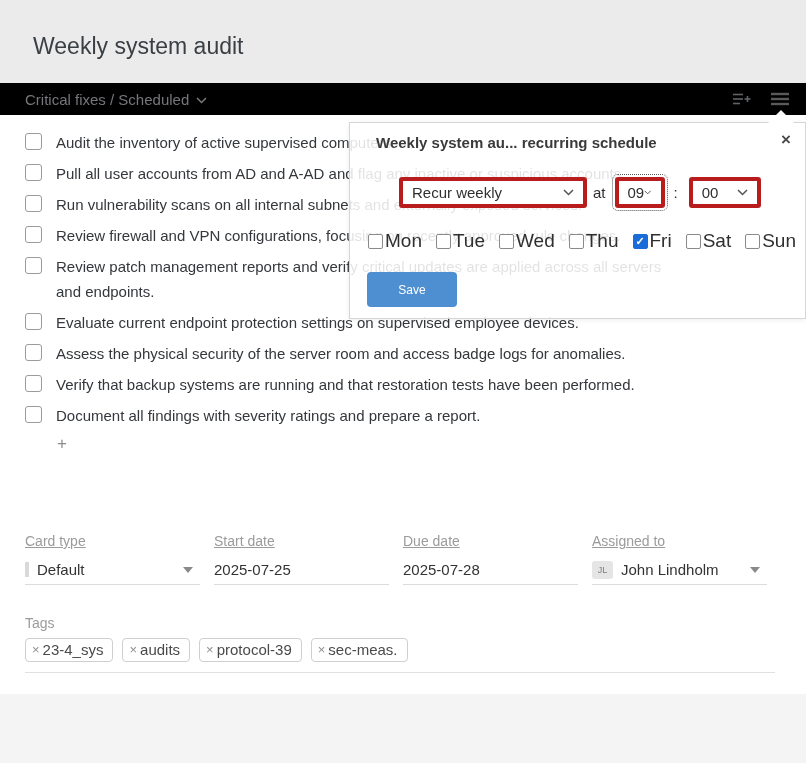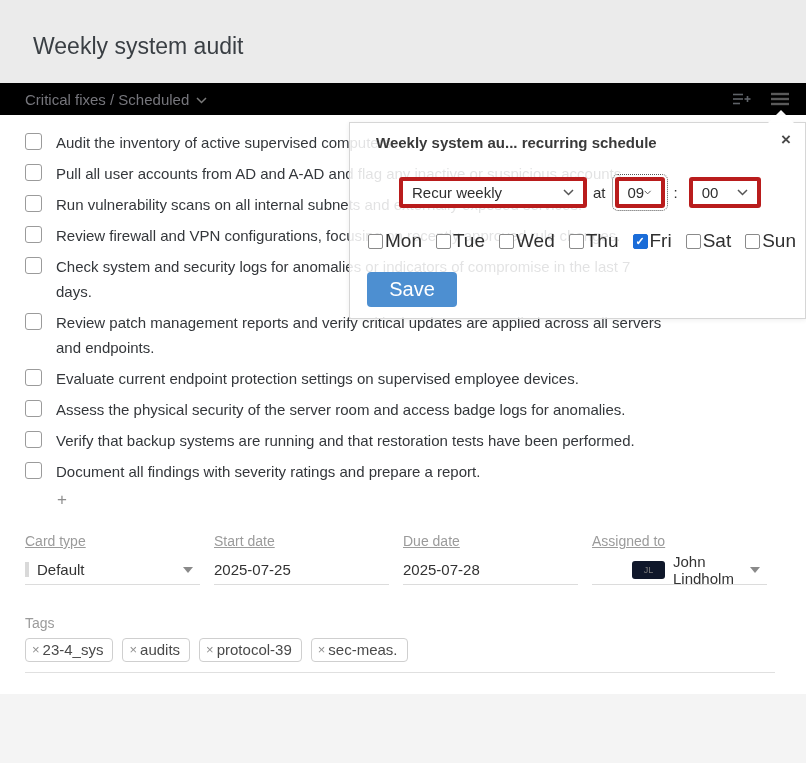--- a/index.html
+++ b/index.html
@@ -31,22 +31,22 @@
               width:20px; text-align:left; }
 
   
   .fields { position:absolute; left:25px; top:533px; display:grid; grid-template-columns:repeat(4,189px); }
   .field-label { font-size:14px; color:#9b9b9b;text-decoration:underline; }
   .field-value { width:175px; height:30px; margin-top:6px; border-bottom:1px solid #dcdcdc;
                  display:flex; align-items:center; font-size:15px; color:#333; }
   .type-bar { width:4px; height:15px; background:#d9d9d9; margin-right:8px; flex:none; }
   .dd-caret { width:0; height:0; border-left:5px solid transparent; border-right:5px solid transparent;
               border-top:6px solid #8a8a8a; margin-left:auto; margin-right:7px; }
-  .avatar { width:33px; height:18px; background:#0f172a; border-radius:3px; color:#7d7d7d;
-            font-size:9px; display:flex; align-items:center; justify-content:center; margin-right:8px; flex:none;margin-left:40px; }
+  .avatar { width:21px; height:18px; background:#e5e5e5; border-radius:3px; color:#7d7d7d;
+            font-size:9px; display:flex; align-items:center; justify-content:center; margin-right:8px; flex:none; }
 
   
   .tags { position:absolute; left:25px; top:615px; }
   .tags-label { font-size:14px; color:#9b9b9b; }
   .chip-row { display:flex; gap:9px; margin-top:7px; }
   .chip { display:flex; align-items:center; border:1px solid #cfcfcf; border-radius:4px;
           background:#fff; padding:2px 9px 3px 6px; font-size:15px; color:#4a4a4a; }
   .chip-x { color:#8f8f8f; font-size:13px; margin-right:3px; cursor:pointer; }
 
   .divider { position:absolute; left:25px; top:672px; width:750px; height:1px; background:#e0e0e0; }
@@ -76,21 +76,21 @@
   .days-row { position:absolute; left:18px; top:107px; display:flex; gap:14px; align-items:center; }
   .day { display:flex; align-items:center; cursor:pointer; }
   .day-cb { width:15px; height:15px; border:1px solid #8a8a8a; border-radius:2px; background:#fff;
             margin-right:2px; display:flex; align-items:center; justify-content:center; flex:none; }
   .day-cb .tick { display:none; }
   .day-cb.on { background:#1a6cd8; border-color:#1a6cd8; }
   .day-cb.on .tick { display:block; color:#fff; font-size:11px; font-weight:700; line-height:1; }
   .day-label { font-size:19px; color:#2f2f2f;text-align:center; }
 
   .save-btn { position:absolute; left:17px; top:149px; width:90px; height:35px; background:#4d8fd1;
-              border:none; border-radius:4px; color:#fff; font-size:20px;
+              border:none; border-radius:4px; color:#fff; font-size:12px;
               font-family:"Liberation Sans", sans-serif; cursor:pointer; }
 </style>
 </head>
 <body>
 
 <div id="app">
 
   <div class="header">
     <div class="page-title">Weekly system audit</div>
   </div>
@@ -141,27 +141,20 @@
     <div class="check-item">
       <span class="cb"></span>
       <span class="txt">
           <span class="line">Run vulnerability scans on all internal subnets and externally exposed services.</span>
         </span>
     </div>
     <div class="check-item">
       <span class="cb"></span>
       <span class="txt">
           <span class="line">Review firewall and VPN configurations, focusing on recently approved rule changes.</span>
-        </span>
-    </div>
-    <div class="check-item">
-      <span class="cb"></span>
-      <span class="txt">
-          <span class="line">Check system and security logs for anomalies or indicators of compromise in the last 7</span>
-          <span class="line">days.</span>
         </span>
     </div>
     <div class="check-item">
       <span class="cb"></span>
       <span class="txt">
           <span class="line">Review patch management reports and verify critical updates are applied across all servers</span>
           <span class="line">and endpoints.</span>
         </span>
     </div>
     <div class="check-item">

